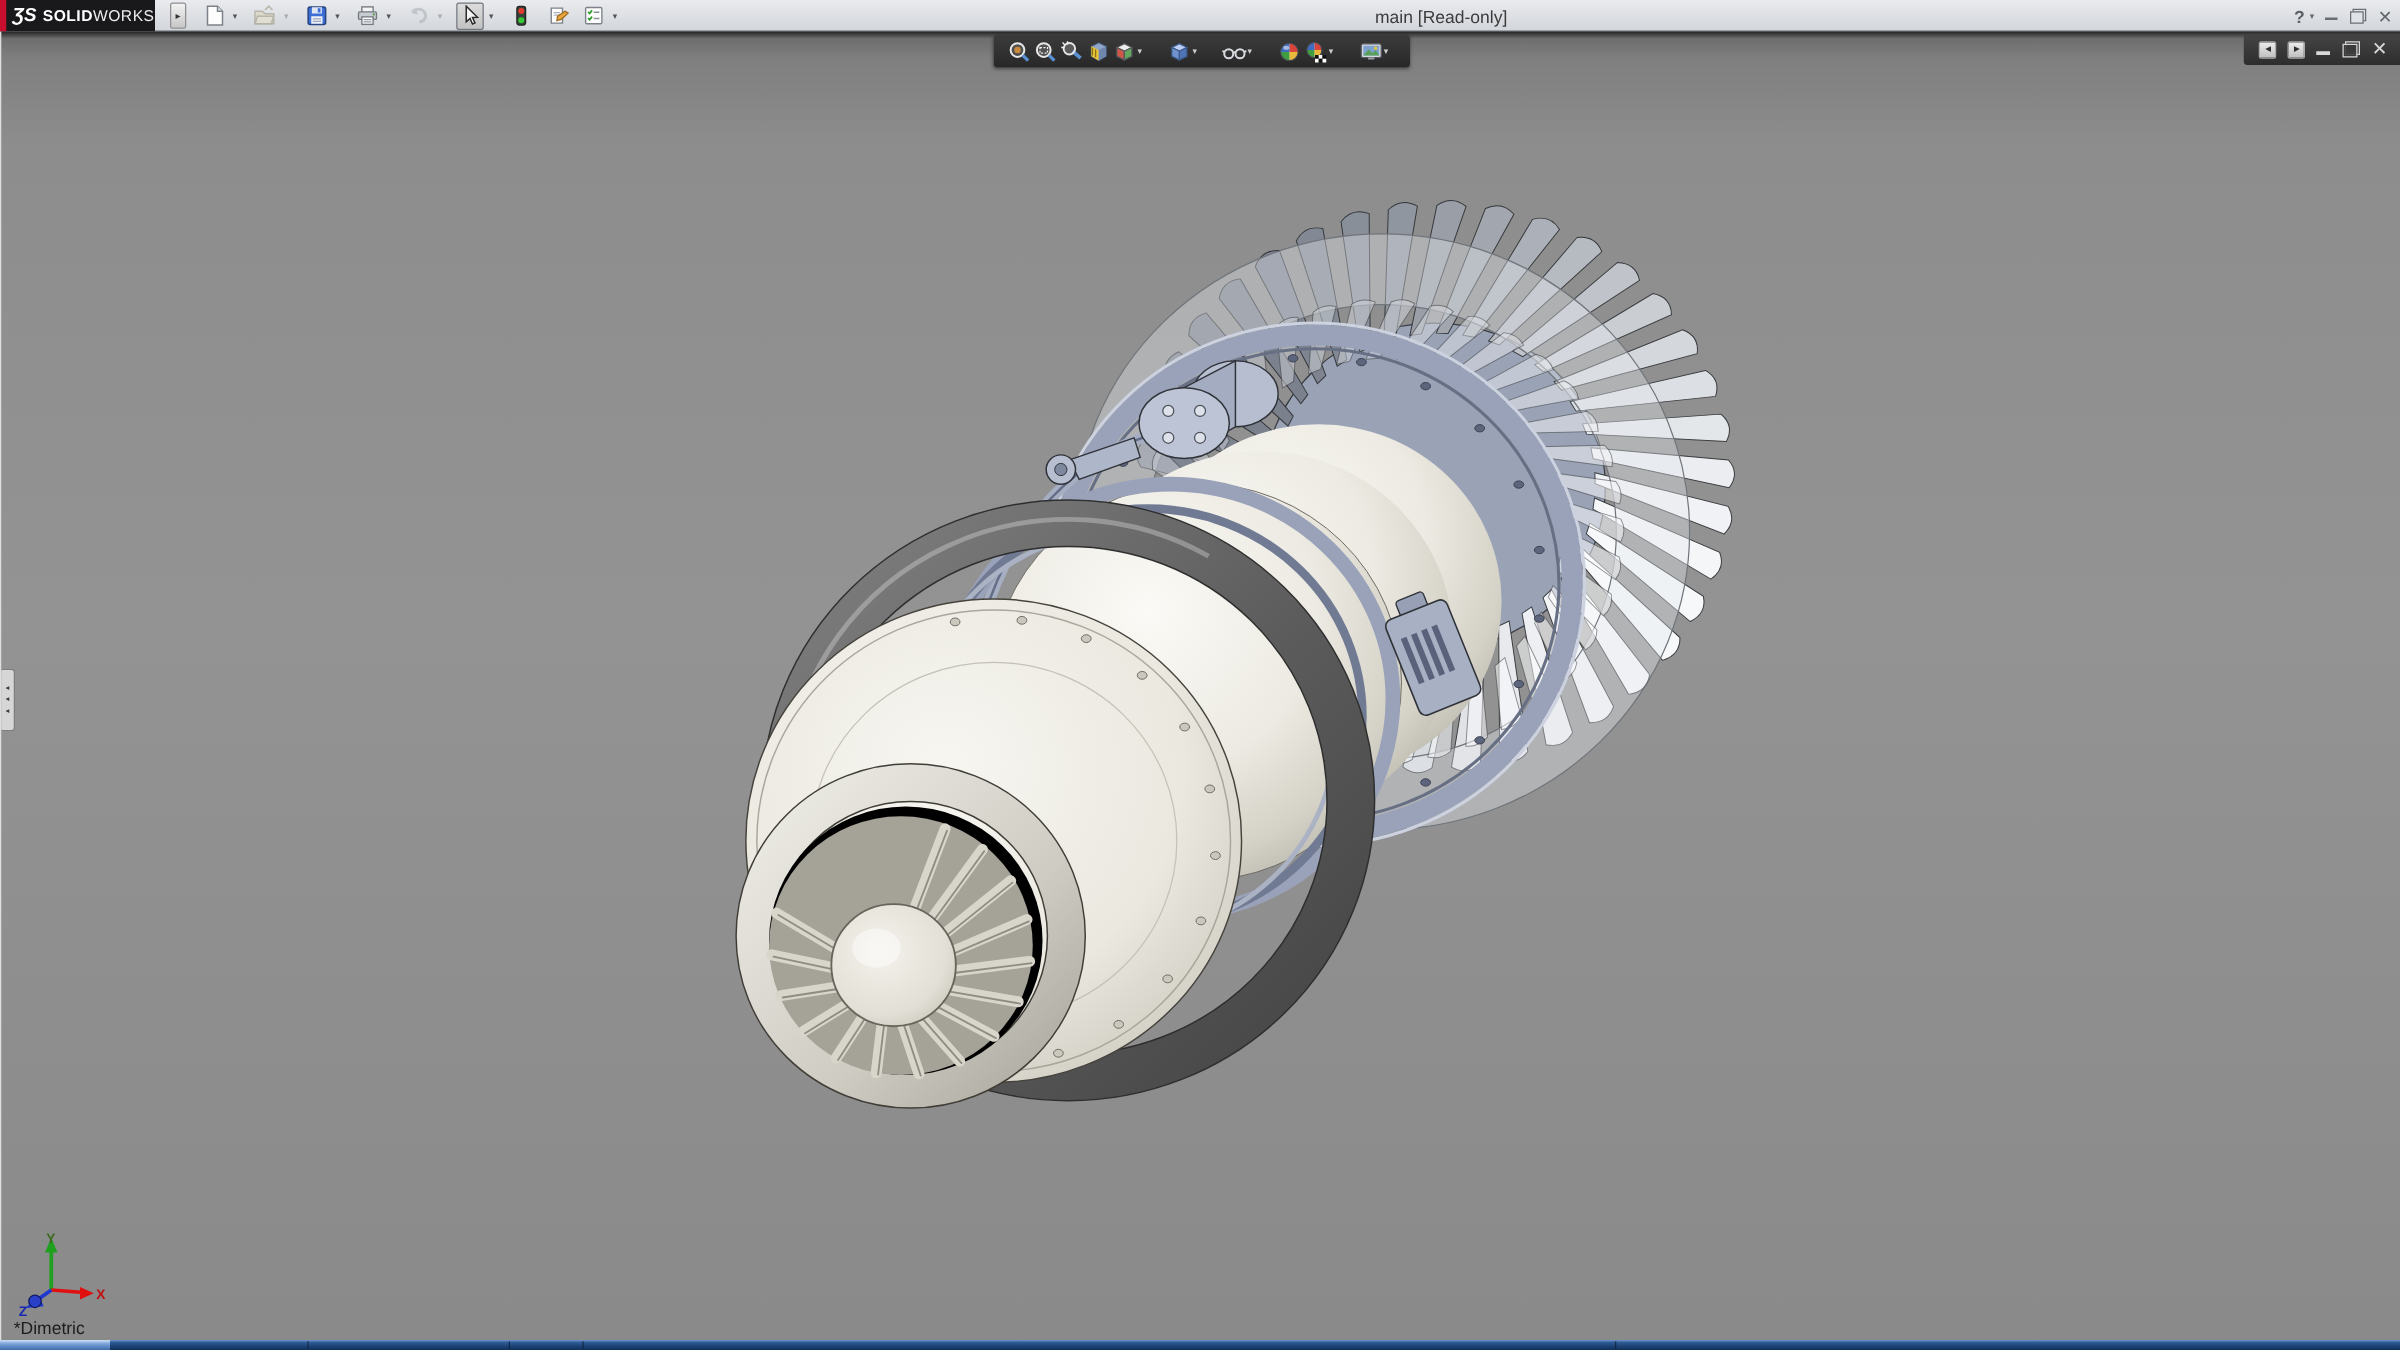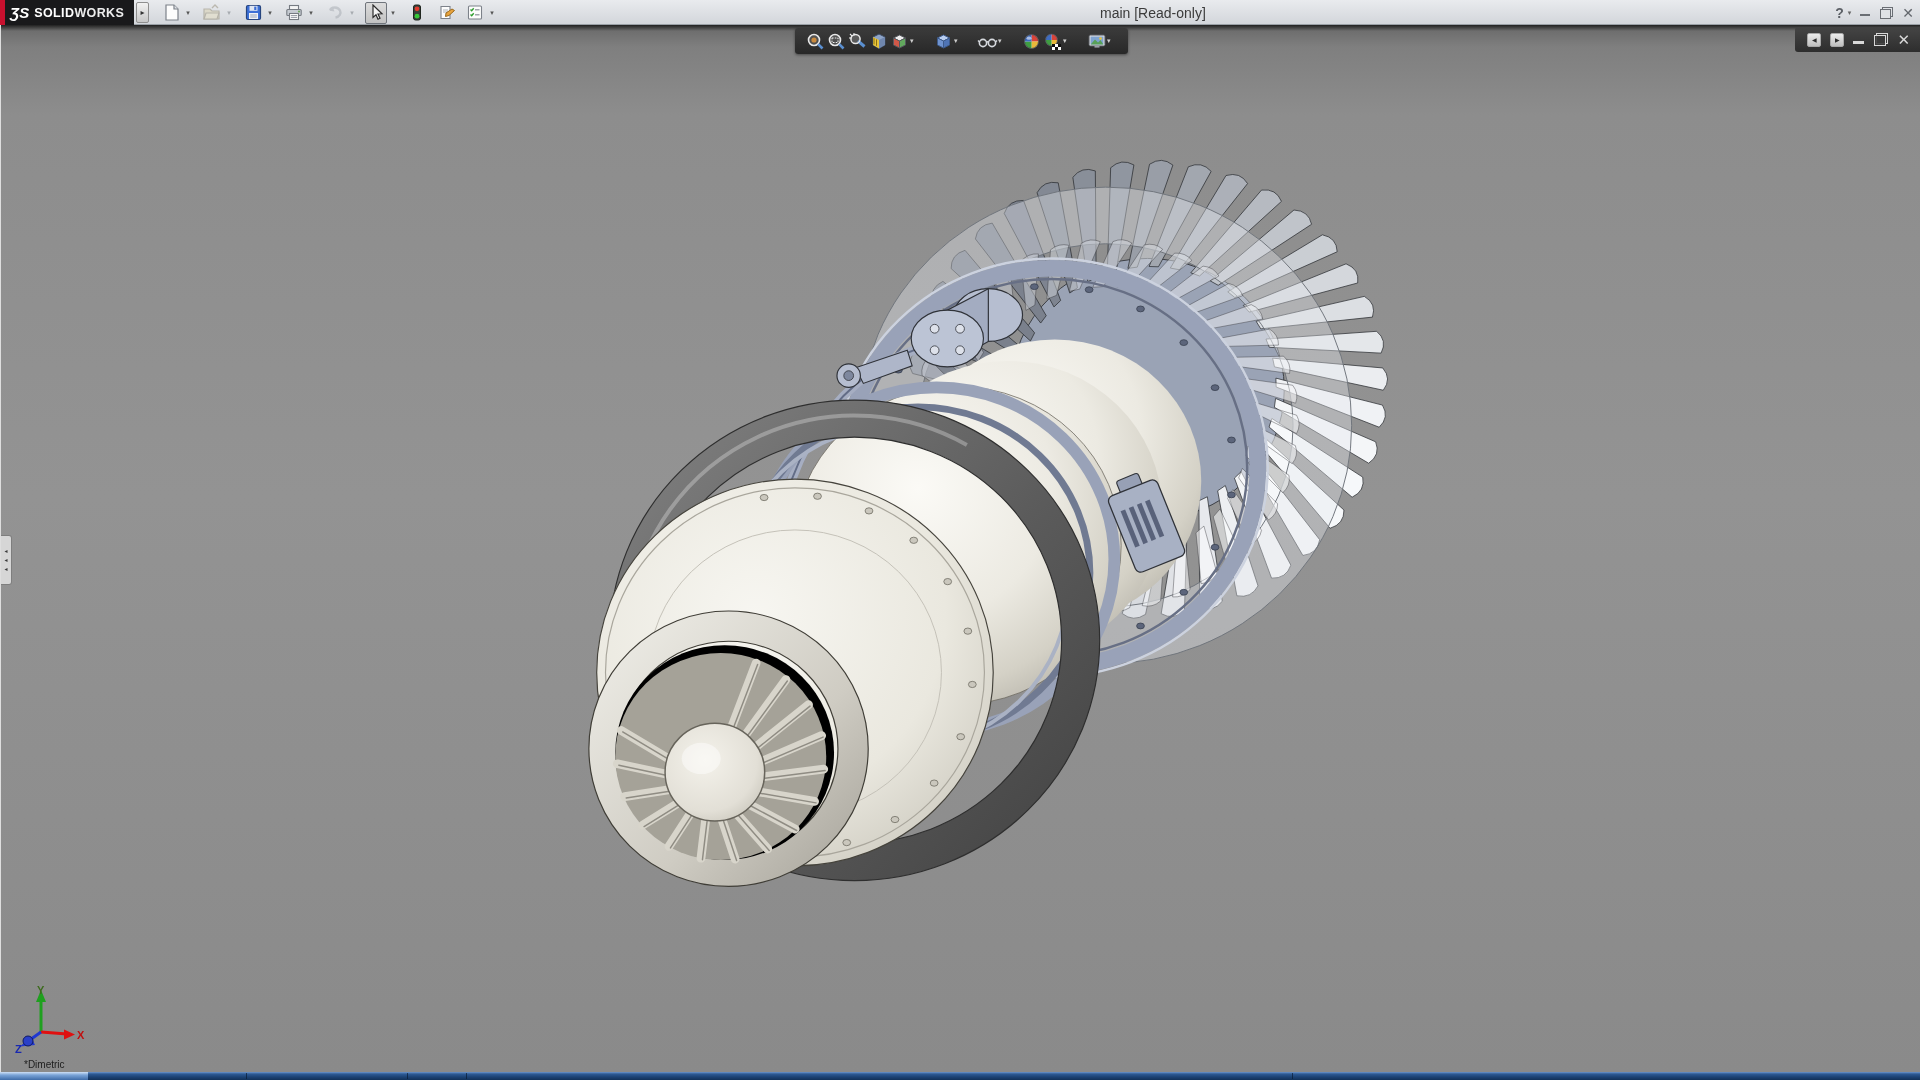--- a/index.html
+++ b/index.html
@@ -1,27 +1,27 @@
 <!DOCTYPE html>
 <html><head>
 <meta charset="utf-8">
 <style>
   html,body{margin:0;padding:0;width:1920px;height:1080px;overflow:hidden;
     font-family:"Liberation Sans","DejaVu Sans",sans-serif;background:#8f8f8f;}
   *{box-sizing:border-box;}
   
   .titlebar{position:absolute;top:0;left:0;right:0;height:25px;
     background:linear-gradient(#e9ebee,#d3d6db);border-bottom:1px solid #9aa0a6;z-index:30;}
-  .logo{position:absolute;left:0;top:0;height:25px;width:134px;background:#19191b;
+  .logo{position:absolute;left:0;top:0;height:25px;width:124px;background:#19191b;
     display:flex;align-items:center;padding-left:10px;}
   .logo-red{position:absolute;left:0;top:0;width:5px;height:25px;background:#c8102e;}
   .ds-glyph{color:#fff;font-weight:bold;font-style:italic;font-size:15px;margin-right:5px;}
   .brand{color:#fff;font-size:12.5px;letter-spacing:.4px;}
   .brand b{font-weight:bold;}
-  .brand span{font-weight:bold;opacity:.92;}
+  .brand span{font-weight:normal;opacity:.92;}
   .flyout{position:absolute;left:136px;top:2px;width:13px;height:21px;border:1px solid #8f8f8f;
     border-radius:2px;background:linear-gradient(#f2f2f2,#c7c7c7);color:#333;font-size:8px;
     display:flex;align-items:center;justify-content:center;cursor:pointer;}
   .stdbar{position:absolute;left:160px;top:0;height:25px;display:flex;align-items:center;}
   .tbtn{width:22px;height:22px;display:flex;align-items:center;justify-content:center;border:1px solid transparent;}
   .tbtn.active{background:linear-gradient(#dcdcdc,#c2c2c2);border:1px solid #70757c;border-radius:2px;}
   .tcaret{width:12px;height:22px;display:flex;align-items:center;justify-content:center;
     font-size:7px;color:#555;margin-right:7px;}
   .tcaret.dis{color:#a7abb0;}
   .dim{opacity:.45;}
@@ -58,21 +58,21 @@
   .doc-restore{width:14px;height:13px;position:relative;cursor:pointer;}
   .doc-restore::before{content:"";position:absolute;right:0;top:0;width:10px;height:9px;border:1.5px solid #d8d8d8;}
   .doc-restore::after{content:"";position:absolute;left:0;bottom:0;width:10px;height:9px;border:1.5px solid #d8d8d8;background:rgba(60,60,60,.9);}
   .doc-x{font-size:15px;color:#d8d8d8;font-weight:bold;line-height:1;cursor:pointer;}
   
   .splitter{position:absolute;left:0;top:510px;width:11px;height:50px;background:#d6d6d6;
     border:1px solid #7e7e7e;border-left:none;border-radius:0 3px 3px 0;
     display:flex;flex-direction:column;align-items:center;justify-content:center;cursor:pointer;z-index:5;}
   .splitter span{font-size:6px;color:#3a3a3a;line-height:1.5;}
   
-  .orient{position:absolute;left:23px;bottom:2px;font-size:10px;color:#1d1d1d;z-index:6;}
+  .orient{position:absolute;left:10px;bottom:2px;font-size:14px;color:#1d1d1d;z-index:6;}
   .triad{position:absolute;left:10px;bottom:18px;z-index:6;}
   
   .statusbar{position:absolute;left:0;right:0;bottom:0;height:8px;
     background:linear-gradient(180deg,#6f97cc 0,#2d5a94 2px,#1c4274 5px,#123158 8px);z-index:30;}
   .statusbar .startseg{position:absolute;left:0;top:0;bottom:0;width:88px;
     background:linear-gradient(180deg,#cfe0f5 0,#7aa4d8 3px,#3f6ca8 8px);}
   .statusbar .div{position:absolute;top:1px;bottom:1px;width:1px;background:rgba(8,24,48,.65);}
 </style>
 </head>
 <body>

